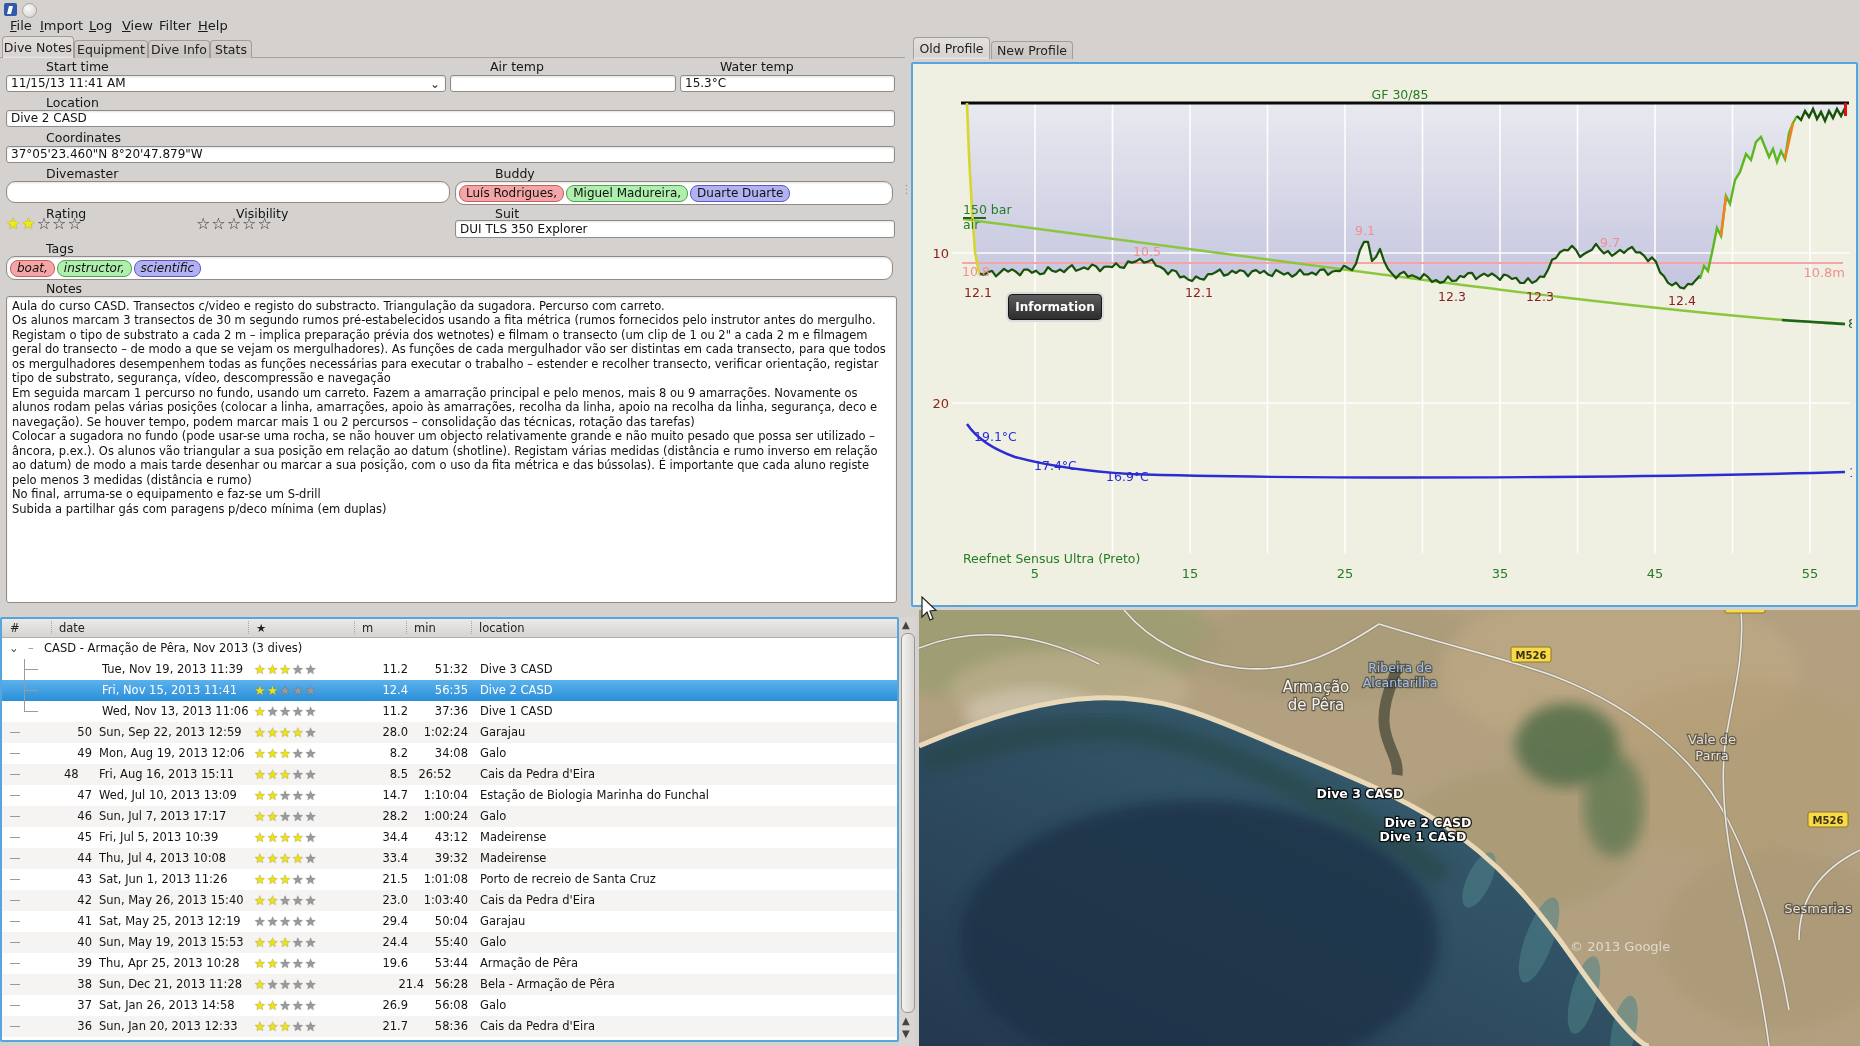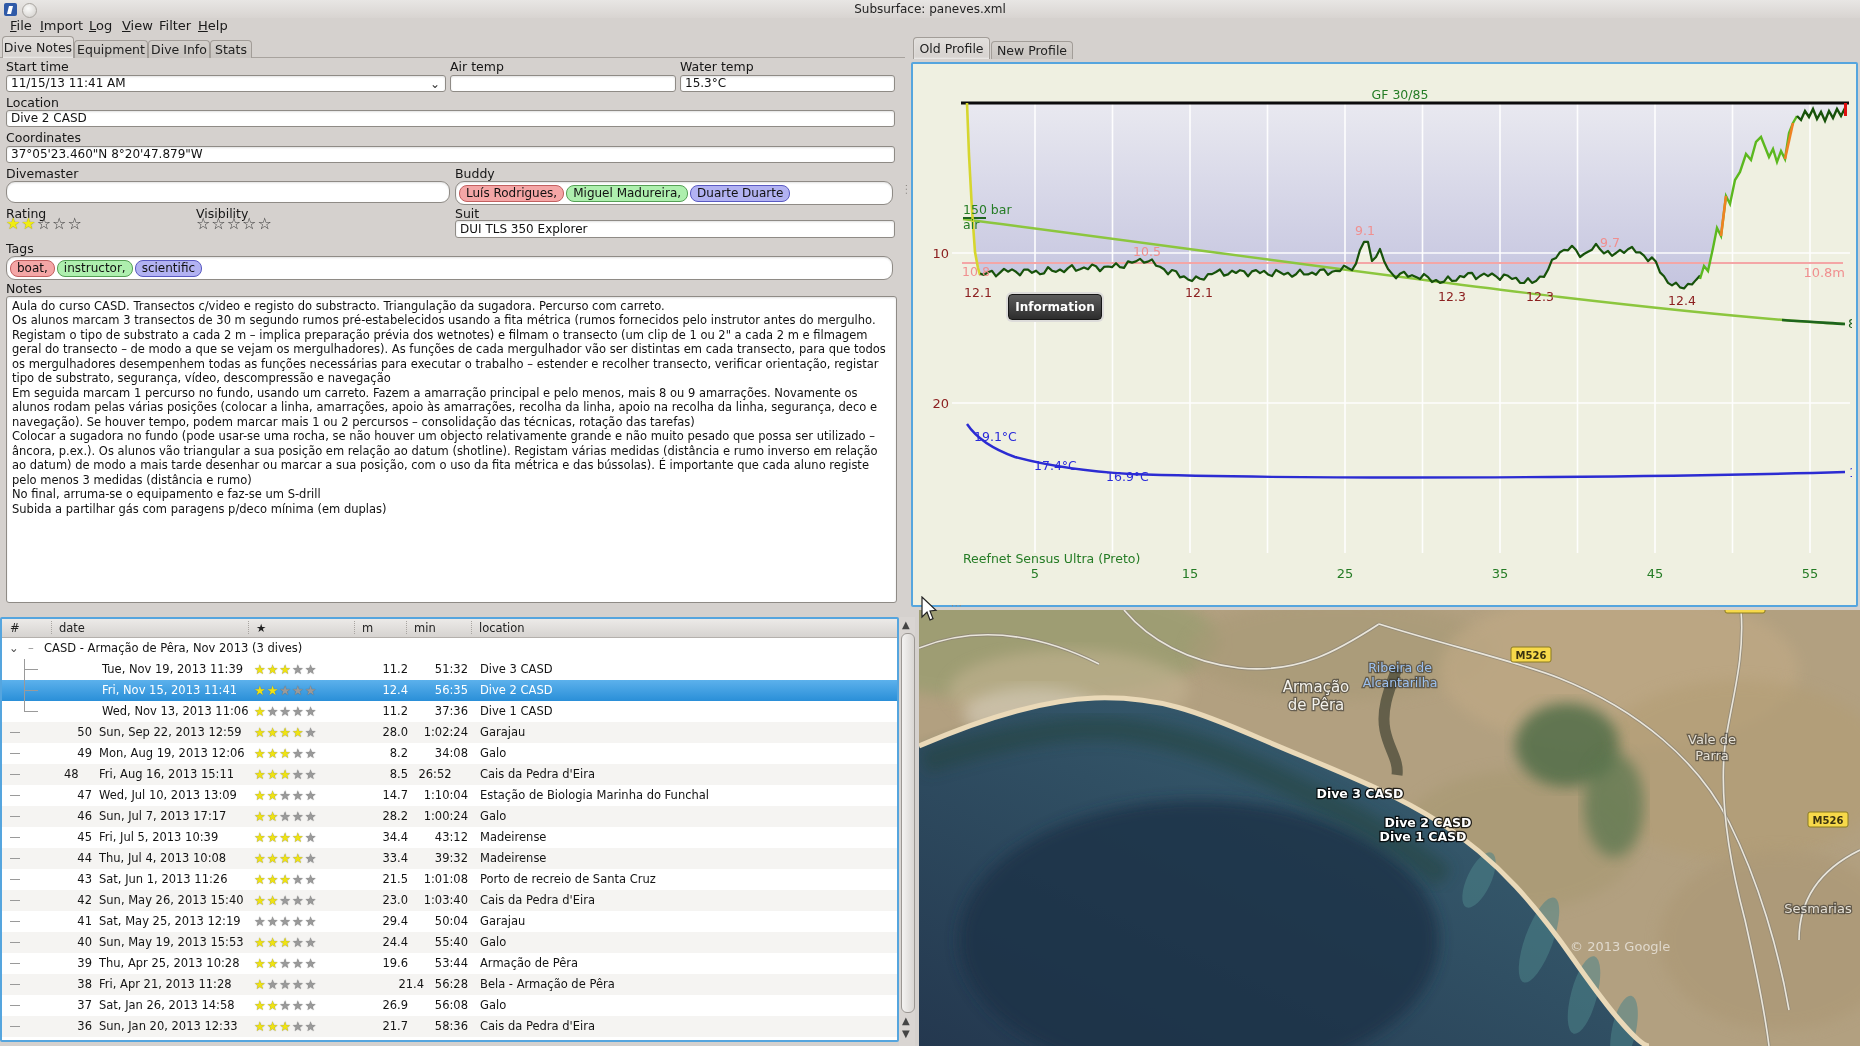--- a/index.html
+++ b/index.html
@@ -13,21 +13,21 @@
   #wincircle{left:22px;top:3px;width:13px;height:13px;border-radius:50%;background:radial-gradient(circle at 40% 35%,#fbfbfa,#cfccc8);border:1px solid #a8a49f;}
   #menubar{left:0;top:18px;width:1860px;height:17px;}
   .menu-item{position:absolute;top:0;height:17px;line-height:16px;font-size:13px;color:#1a1a1a;padding:0 2px;}
   .menu-item u{text-decoration:underline;}
   
   .tab{position:absolute;border:1px solid #a29d98;border-bottom:none;border-radius:4px 4px 0 0;
        background:linear-gradient(#d4d0cc,#c8c4c0);text-align:center;font-size:12.5px;color:#222;}
   .tab.active{background:linear-gradient(#e2dfdc,#d6d2cf);box-shadow:0 -1px 2px rgba(255,255,255,.6) inset;}
   #lefttabline{left:0;top:57px;width:905px;height:1px;background:#a8a39e;}
   
-  .flabel{position:absolute;font-size:12.5px;color:#161616;}
+  .flabel{position:absolute;font-size:12.5px;color:#161616;margin-left:40px;}
   .field{position:absolute;background:#fff;border:1px solid #8f8b86;border-radius:3px;font-size:12px;line-height:15px;padding:0 4px;color:#111;box-shadow:inset 0 1px 2px rgba(0,0,0,.12);}
   .field.round{border-radius:9px;}
   .pill{display:inline-block;border-radius:8px;padding:0 6px;margin:1px 2px 0 0;font-size:12px;line-height:15px;border:1px solid;}
   .pill.red{background:#f4a6a6;border-color:#c26060;}
   .pill.green{background:#aeefae;border-color:#55a055;}
   .pill.blue{background:#b2b2f2;border-color:#5a5ac2;}
   .stars{position:absolute;font-size:16px;letter-spacing:1px;line-height:18px;}
   .star-y{color:#f0ec12;text-shadow:0 0 1px #6a6a00;}
   .star-e{color:#3c3c3c;}
   .combo-arrow{position:absolute;font-size:12px;color:#333;}
@@ -69,23 +69,20 @@
   #scalebar{position:absolute;left:7px;top:404px;width:512px;height:28px;background:rgba(200,200,200,.85);border:1px solid #2a2a2a;font-size:12px;color:#111;}
   .sb-num{position:absolute;top:1px;}
   .sb-seg{position:absolute;top:19px;height:6px;border:1px solid #111;}
   .dots{position:absolute;color:#8b8781;font-size:9px;letter-spacing:1px;}
 </style>
 </head>
 <body>
 
 <div id="app">
 
-  <div id="titlebar" class="abs">
-    <span>Subsurface: paneves.xml</span>
-  </div>
   <div id="appicon" class="abs"></div>
   <div id="wincircle" class="abs"></div>
 
   <div id="menubar" class="abs">
       <div class="menu-item" style="left:8px"><u>F</u>ile</div>
       <div class="menu-item" style="left:38px"><u>I</u>mport</div>
       <div class="menu-item" style="left:87px"><u>L</u>og</div>
       <div class="menu-item" style="left:120px"><u>V</u>iew</div>
       <div class="menu-item" style="left:157px">Filter</div>
       <div class="menu-item" style="left:196px"><u>H</u>elp</div>
@@ -110,21 +107,21 @@
       <div class="field round" style="left:6px;top:181px;width:434px;height:20px;line-height:20px;"></div>
       <div class="flabel" style="left:455px;top:166px">Buddy</div>
       <div class="field round" style="left: 455px; top: 181px; width: 430px; height: 20px; line-height: 20px; padding: 1px 3px;"><span class="pill red">Luís Rodrigues,</span><span class="pill green">Miguel Madureira,</span><span class="pill blue">Duarte Duarte</span></div>
       <div class="flabel" style="left:6px;top:206px">Rating</div>
       <div class="stars" style="left:6px;top:215px"><span class="star-y">★</span><span class="star-y">★</span><span class="star-e">☆</span><span class="star-e">☆</span><span class="star-e">☆</span></div>
       <div class="flabel" style="left:196px;top:206px">Visibility</div>
       <div class="stars" style="left:196px;top:215px"><span class="star-e">☆</span><span class="star-e">☆</span><span class="star-e">☆</span><span class="star-e">☆</span><span class="star-e">☆</span></div>
       <div class="flabel" style="left:455px;top:206px">Suit</div>
       <div class="field" style="left:455px;top:220px;width:430px;height:16px;line-height:16px;">DUI TLS 350 Explorer</div>
       <div class="flabel" style="left:6px;top:241px">Tags</div>
-      <div class="field round" style="left: 6px; top: 256px; width: 879px; height: 20px; line-height: 20px; padding: 1px 3px;"><span class="pill red">boat,</span><span class="pill green">instructor,</span><span class="pill blue">scientific</span></div>
+      <div class="field round" style="left: 6px; top: 256px; width: 879px; height: 20px; line-height: 20px; padding: 1px 3px; font-style: italic;"><span class="pill red">boat,</span><span class="pill green">instructor,</span><span class="pill blue">scientific</span></div>
       <div class="flabel" style="left:6px;top:281px">Notes</div>
       <div class="field" style="left: 6px; top: 296px; width: 879px; height: 301px; padding: 2px 5px;" id="notesbox">Aula do curso CASD. Transectos c/video e registo do substracto. Triangulação da sugadora. Percurso com carreto.
 Os alunos marcam 3 transectos de 30 m segundo rumos pré-estabelecidos usando a fita métrica (rumos fornecidos pelo instrutor antes do mergulho. Registam o tipo de substrato a cada 2 m – implica preparação prévia dos wetnotes) e filmam o transecto (um clip de 1 ou 2" a cada 2 m e filmagem geral do transecto – de modo a que se vejam os mergulhadores). As funções de cada mergulhador vão ser distintas em cada transecto, para que todos os mergulhadores desempenhem todas as funções necessárias para executar o trabalho – estender e recolher transecto, verificar orientação, registar tipo de substrato, segurança, vídeo, descompressão e navegação
 Em seguida marcam 1 percurso no fundo, usando um carreto. Fazem a amarração principal e pelo menos, mais 8 ou 9 amarrações. Novamente os alunos rodam pelas várias posições (colocar a linha, amarrações, apoio às amarrações, recolha da linha, apoio na recolha da linha, segurança, deco e navegação). Se houver tempo, podem marcar mais 1 ou 2 percursos – consolidação das técnicas, rotação das tarefas)
 Colocar a sugadora no fundo (pode usar-se uma rocha, se não houver um objecto relativamente grande e não muito pesado que possa ser utilizado – âncora, p.ex.). Os alunos vão triangular a sua posição em relação ao datum (shotline). Registam várias medidas (distância e rumo inverso em relação ao datum) de modo a mais tarde desenhar ou marcar a sua posição, com o uso da fita métrica e das bússolas). É importante que cada aluno registe pelo menos 3 medidas (distância e rumo)
 No final, arruma-se o equipamento e faz-se um S-drill
 Subida a partilhar gás com paragens p/deco mínima (em duplas)</div>
     </div>
 
   <div id="chartpanel" class="abs"></div>
@@ -351,21 +348,21 @@
         <div class="dl-cell" style="left:62px;width:28px;text-align:right">39</div>
         <div class="dl-cell" style="left:97px">Thu, Apr 25, 2013 10:28</div>
         <div class="dl-cell" style="left:340px;width:66px;text-align:right">19.6</div>
         <div class="dl-cell" style="left:400px;width:66px;text-align:right">53:44</div>
         <div class="dl-cell" style="left:478px">Armação de Pêra</div>
         <div class="dl-cell dl-stars" style="left:252px"><span class="ts-y">★</span><span class="ts-y">★</span><span class="ts-g">★</span><span class="ts-g">★</span><span class="ts-g">★</span></div>
       </div>
       <div class="dl-row odd" style="top:355px">
         <div class="treeline" style="left:8px;top:10px;width:10px;height:1px"></div>
         <div class="dl-cell" style="left:62px;width:28px;text-align:right">38</div>
-        <div class="dl-cell" style="left:97px">Fri, Apr 21, 2013 11:28</div>
+        <div class="dl-cell" style="left:97px">Sun, Dec 21, 2013 11:28</div>
         <div class="dl-cell" style="left:356px;width:66px;text-align:right">21.4</div>
         <div class="dl-cell" style="left:400px;width:66px;text-align:right">56:28</div>
         <div class="dl-cell" style="left:478px">Bela - Armação de Pêra</div>
         <div class="dl-cell dl-stars" style="left:252px"><span class="ts-y">★</span><span class="ts-g">★</span><span class="ts-g">★</span><span class="ts-g">★</span><span class="ts-g">★</span></div>
       </div>
       <div class="dl-row" style="top:376px">
         <div class="treeline" style="left:8px;top:10px;width:10px;height:1px"></div>
         <div class="dl-cell" style="left:62px;width:28px;text-align:right">37</div>
         <div class="dl-cell" style="left:97px">Sat, Jan 26, 2013 14:58</div>
         <div class="dl-cell" style="left:340px;width:66px;text-align:right">26.9</div>

